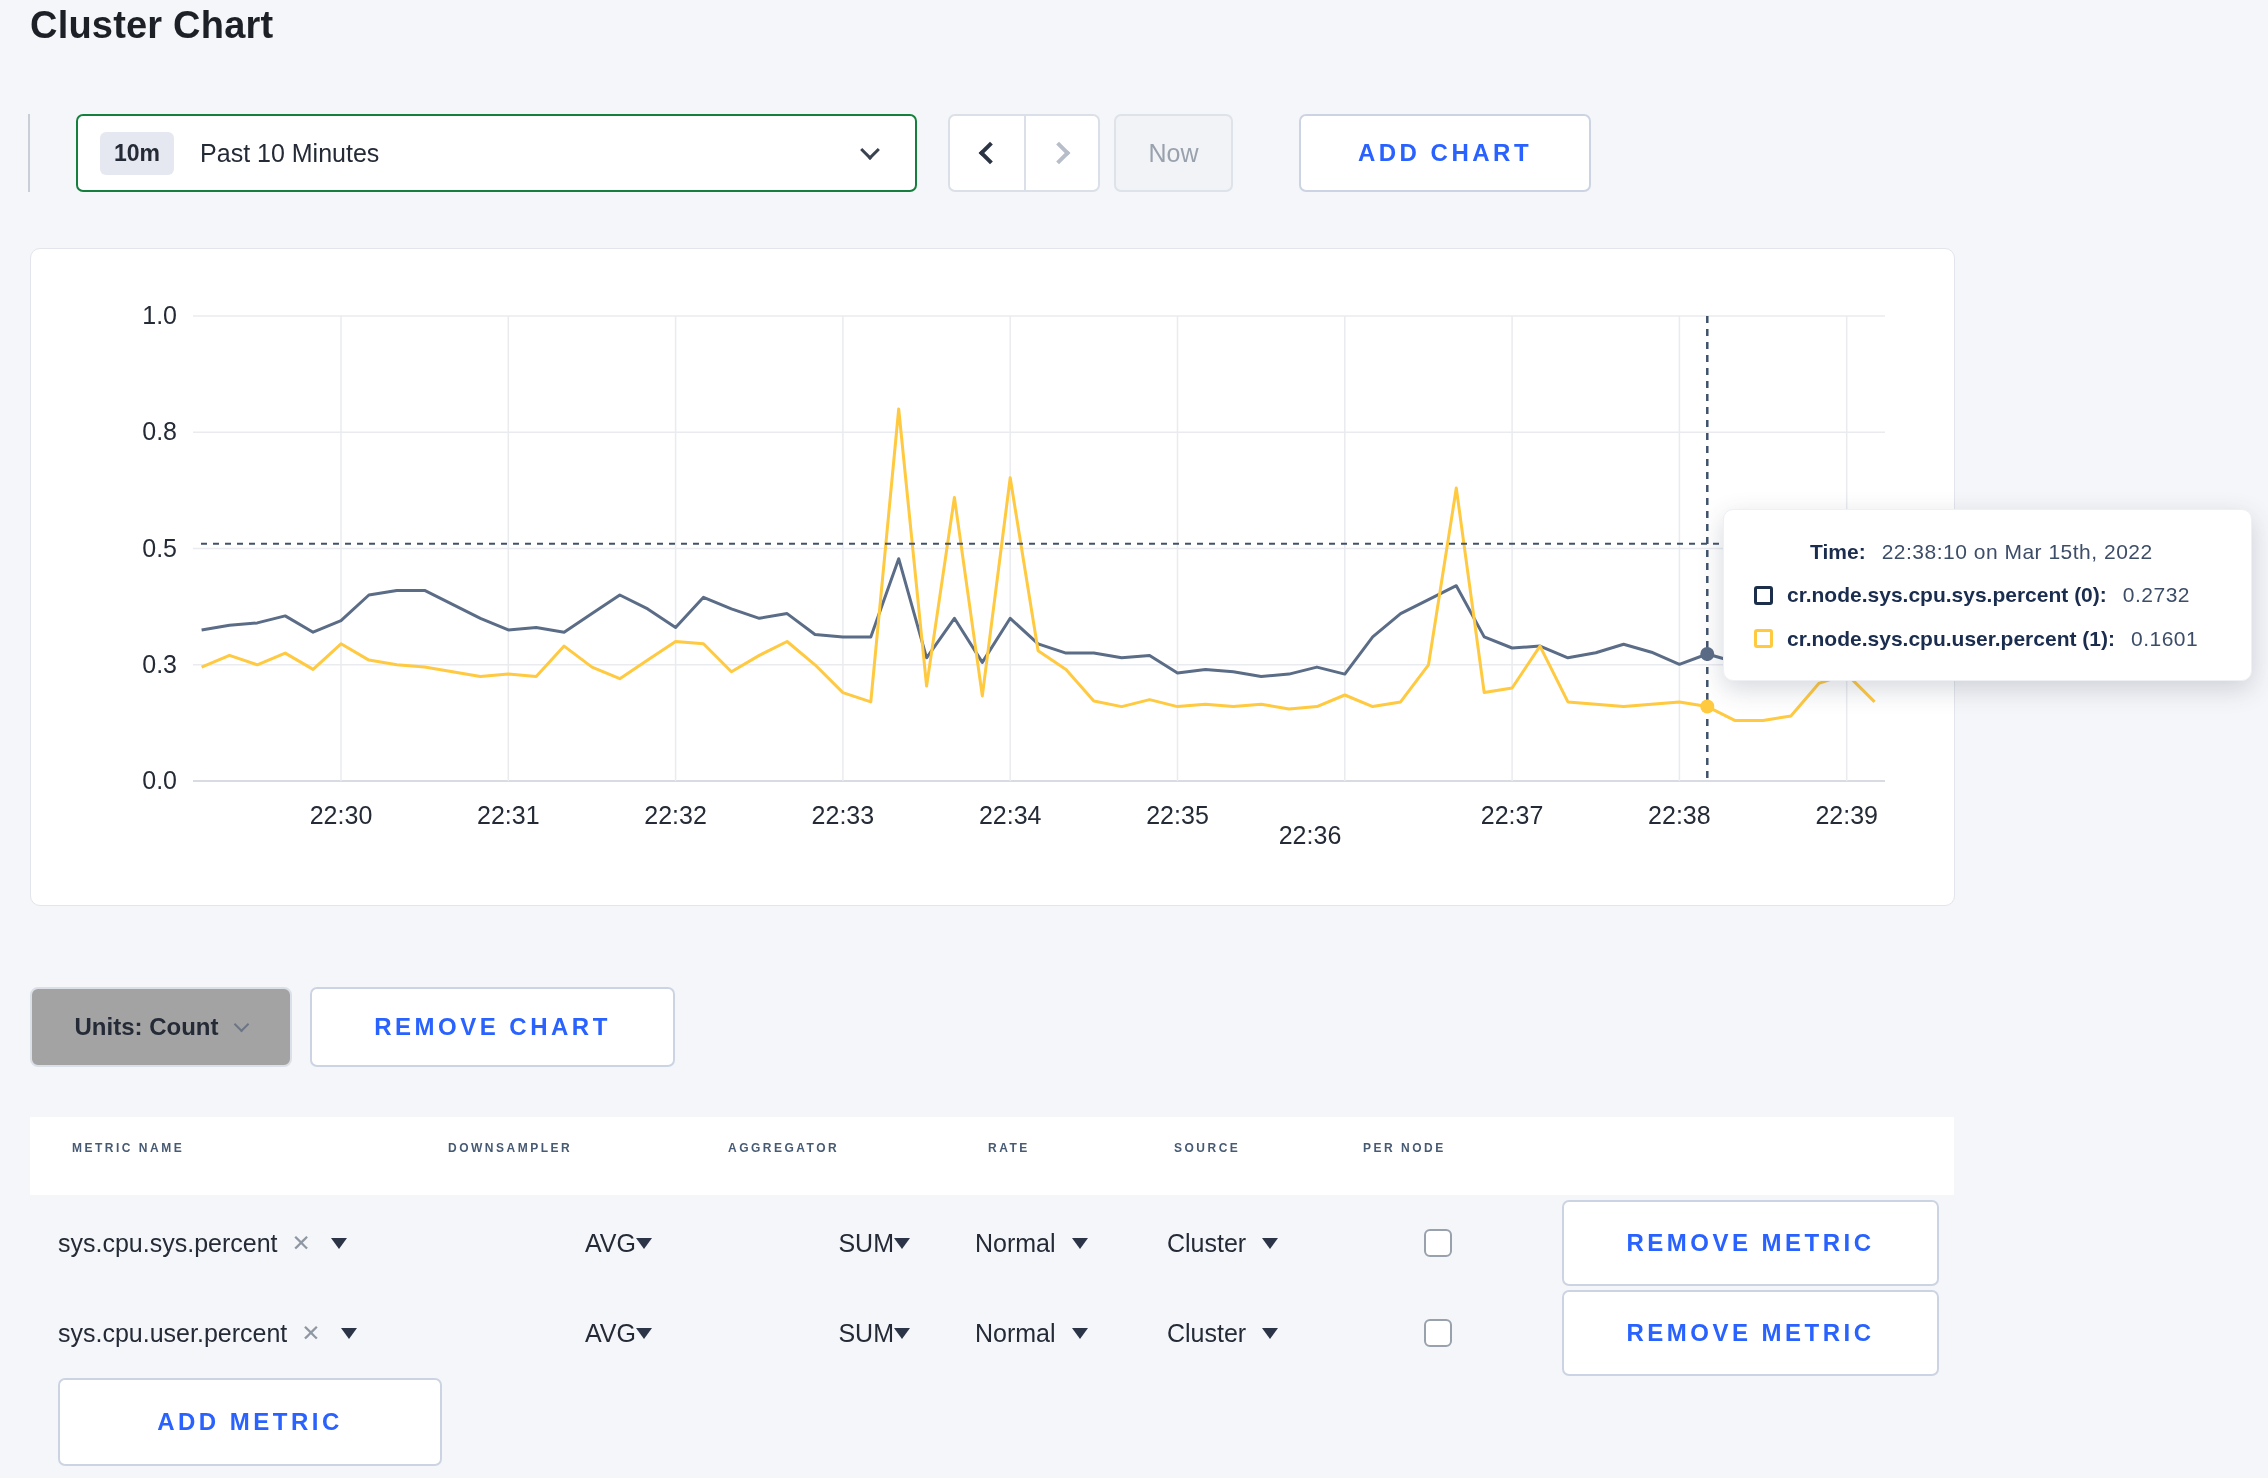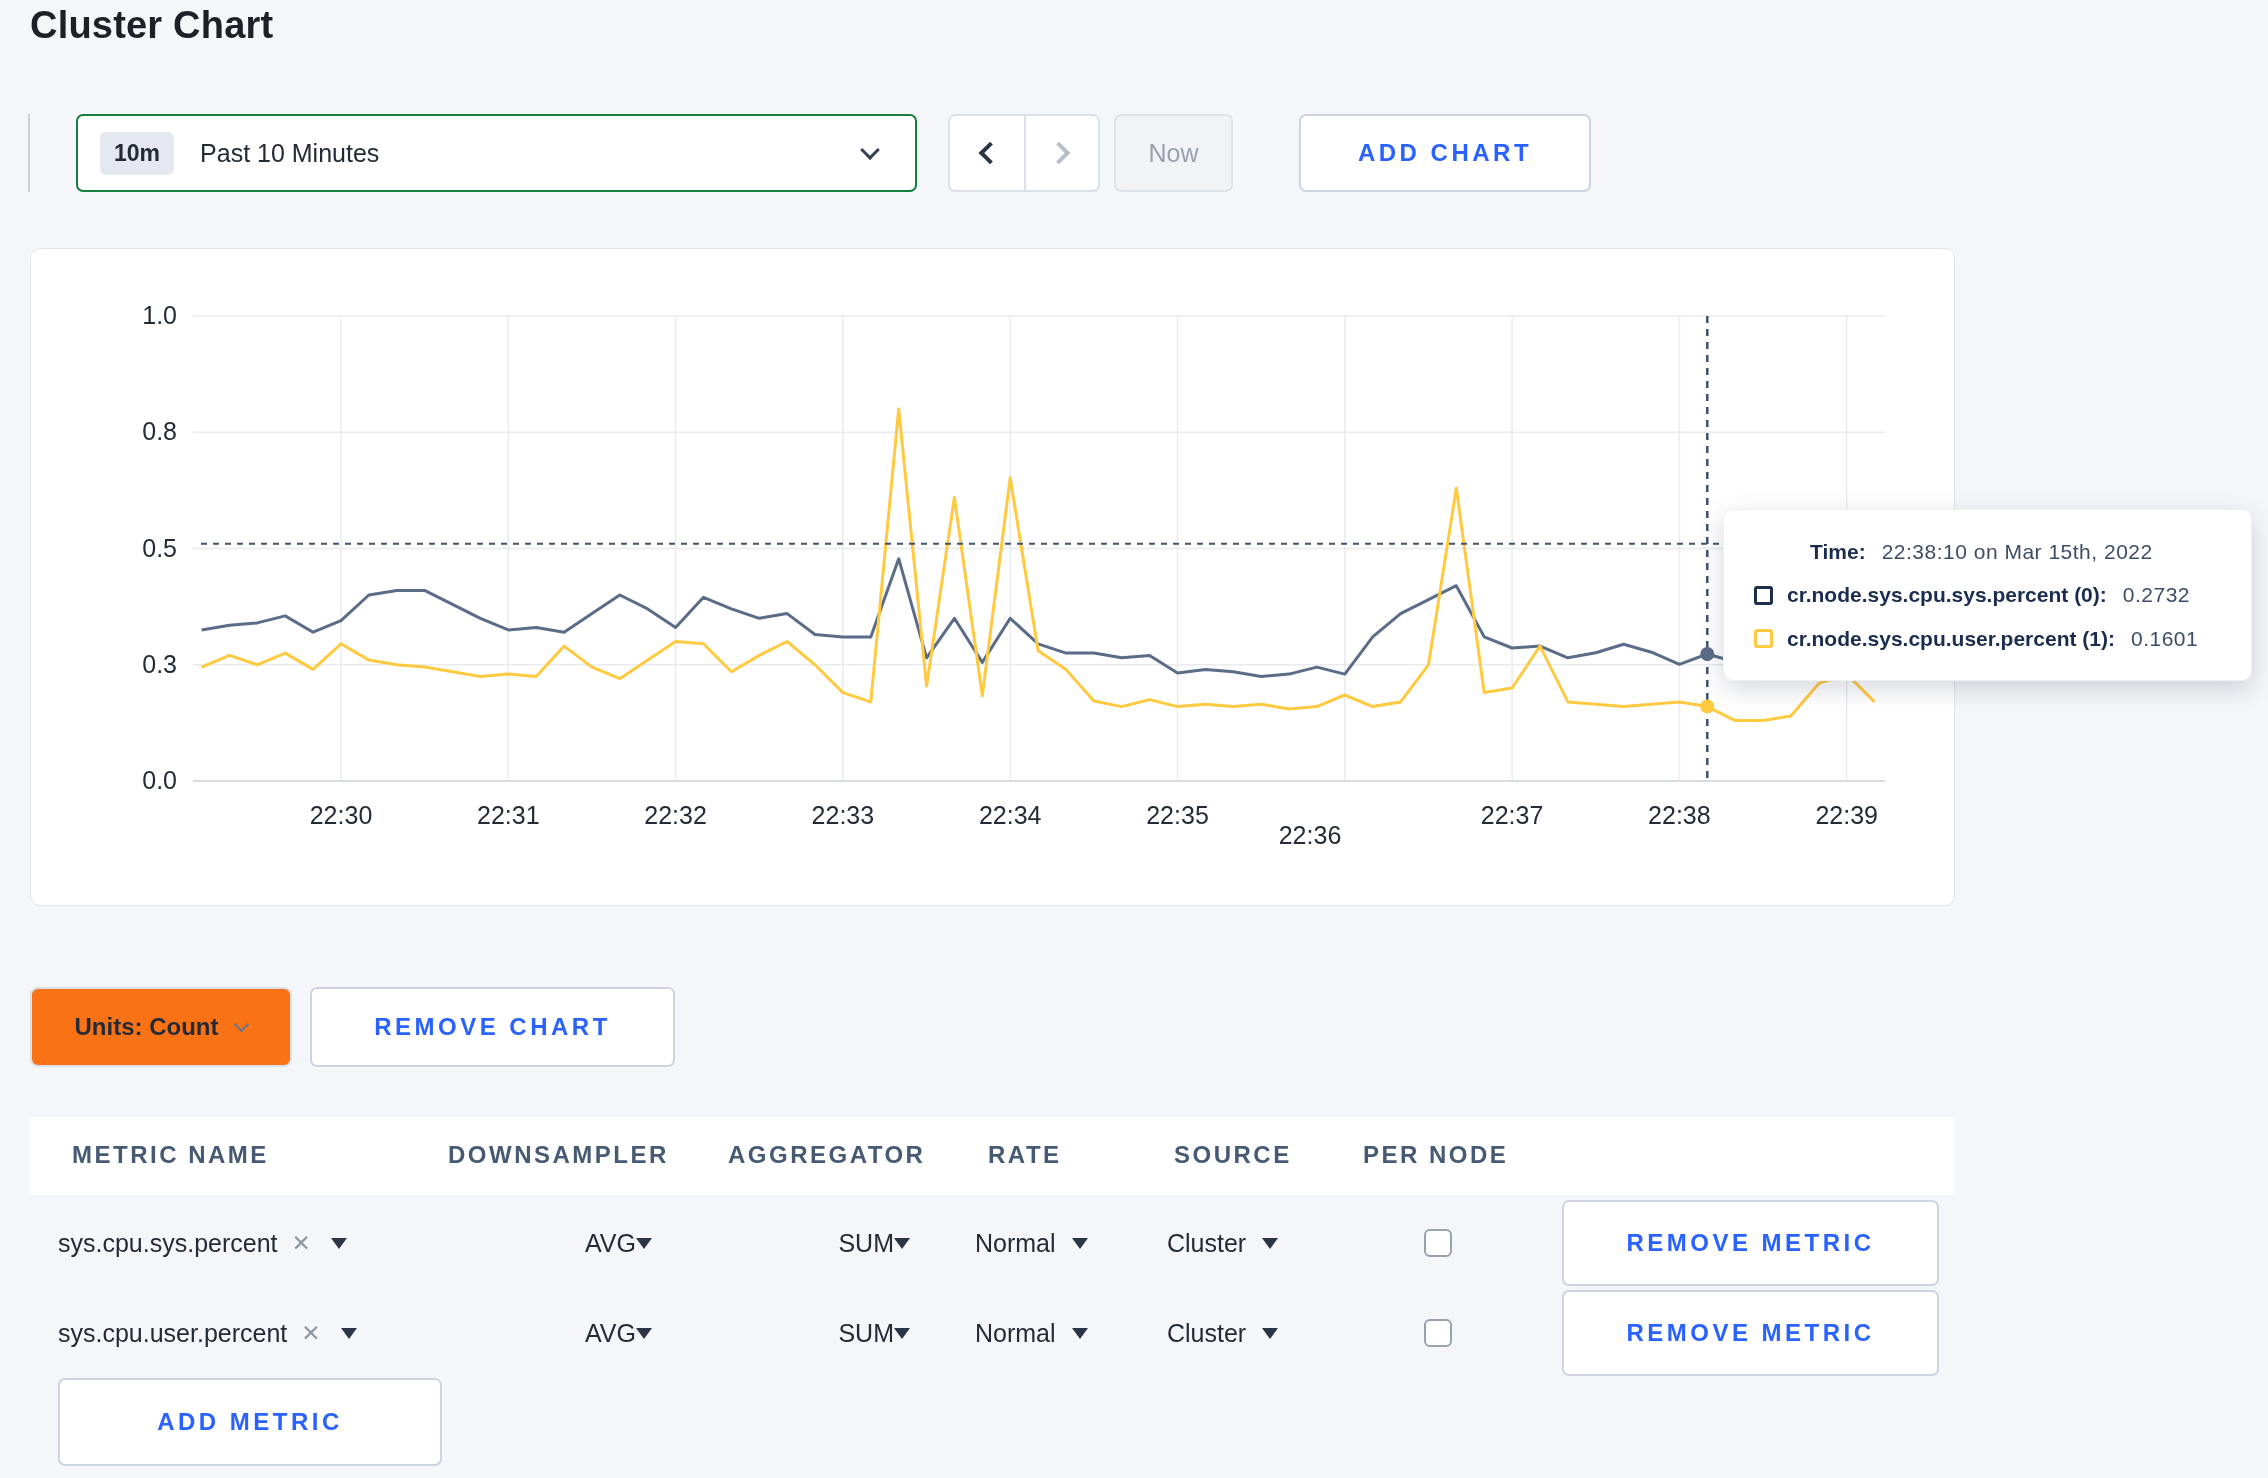--- a/index.html
+++ b/index.html
@@ -82,31 +82,31 @@
   }
   .tt-row { display:flex; align-items:center; font-size:21px; color:#1b2d4e; }
   .tt-time-row { padding-left:56px; }
   .tt-label { font-weight:700; color:#1b2d4e; }
   .tt-value { margin-left:16px; color:#3d4d68; letter-spacing:.5px; }
   .tt-swatch { width:19px; height:19px; border:3.5px solid #1c2e4a; border-radius:3px; margin-right:14px; background:#fff; }
 
   
   .units-btn {
     left:30px; top:987px; width:262px; height:80px;
-    background:#f97316; border:2px solid #dbe0e8; border-radius:8px;
+    background:#a3a3a3; border:2px solid #dbe0e8; border-radius:8px;
     display:flex; align-items:center; justify-content:center; gap:18px;
     font-size:24px; font-weight:700; color:#242b36; cursor:pointer;
   }
   .units-btn .chev { width:11px; height:11px; border-width:2.5px; border-color:#6c7584; margin-top:-6px; }
   .remove-chart-btn { left:310px; top:987px; width:365px; height:80px; }
 
   
   .tbl-header { left:30px; top:1117px; width:1924px; height:78px; background:#fff; }
   .th {
-    position:absolute; top:24px; font-size:24px; font-weight:700;
+    position:absolute; top:24px; font-size:12px; font-weight:700;
     letter-spacing:2.5px; color:#475a73; white-space:nowrap;
   }
   .metric-row { left:0; width:2268px; height:88px; }
   .cell { position:absolute; display:flex; align-items:center; height:88px; font-size:25px; color:#242b36; }
   .tri { width:0; height:0; border-left:8px solid transparent; border-right:8px solid transparent; border-top:11px solid #2c3547; display:inline-block; }
   .x-icon { color:#8f97a3; font-size:23px; margin-left:14px; }
   .metric-cell .tri { margin-left:20px; }
   .dd-between { justify-content:flex-end; }
   .checkbox {
     width:28px; height:28px; background:#fff; border:2.5px solid #99a1ad; border-radius:6px; cursor:pointer;

